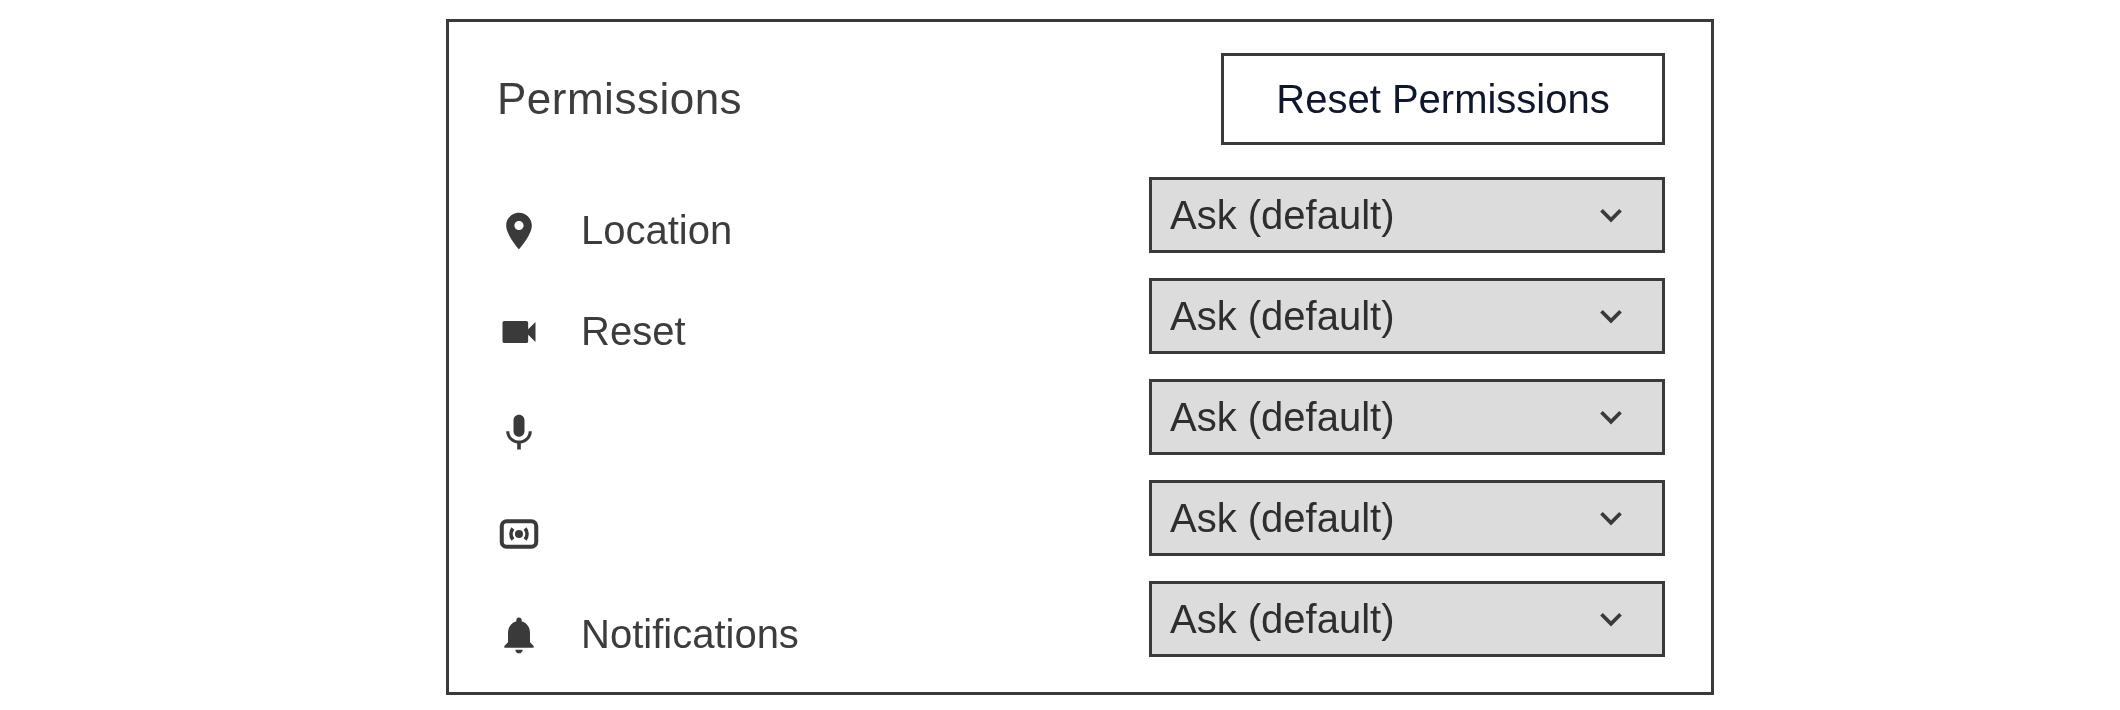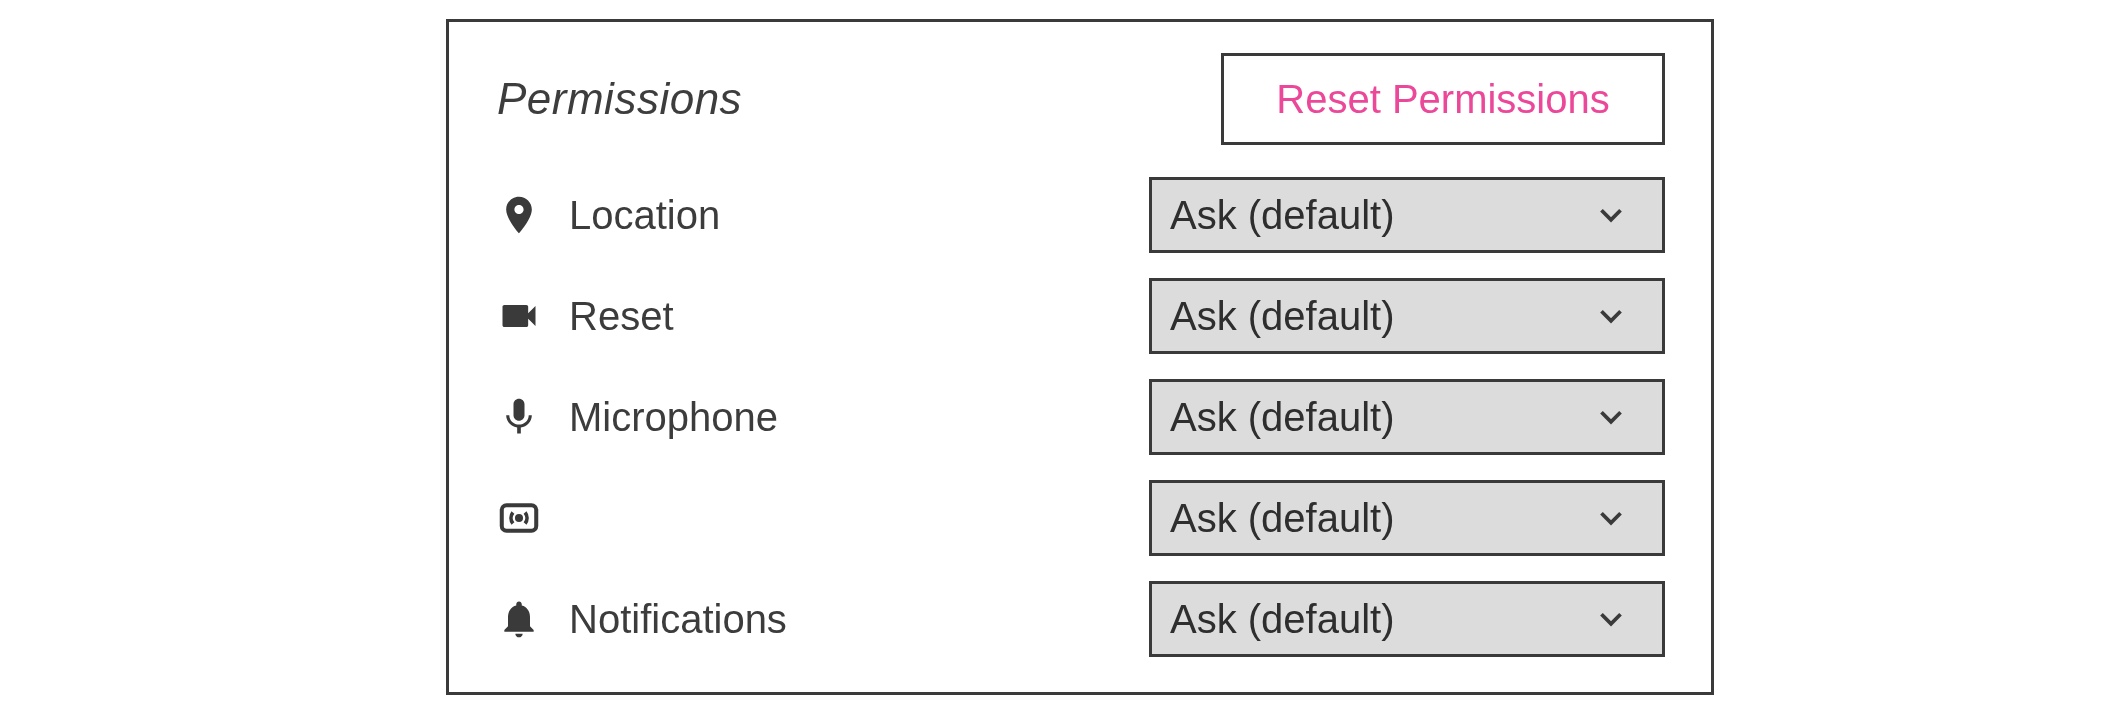--- a/index.html
+++ b/index.html
@@ -32,44 +32,44 @@
     height: 92px;
     display: flex;
     align-items: center;
     justify-content: space-between;
   }
   .panel-title {
     font-size: 44px;
     font-weight: 400;
     color: #3d3d3d;
     letter-spacing: 0.5px;
-    font-style: italic;
   }
   .reset-btn {
     height: 92px;
     min-width: 444px;
     padding: 0 34px;
     background: #ffffff;
     border: 3px solid #3a3a3a;
     font-family: "Liberation Sans", sans-serif;
     font-size: 40px;
-    color: #ec4899;
+    color: #0f172a;
     display: flex;
     align-items: center;
     justify-content: center;
     cursor: pointer;
   }
   .rows {
     margin-top: 32px;
   }
   .perm-row {
     display: flex;
-    align-items: center;
+    align-items: flex-end;
     height: 76px;
     margin-bottom: 25px;
+    gap: 12px;
   }
   .perm-icon {
     width: 44px;
     height: 44px;
     flex: 0 0 44px;
     display: flex;
     align-items: center;
     justify-content: center;
   }
   .perm-icon svg {
@@ -156,21 +156,20 @@
           </span>
         </div>
       </div>
 
       <div class="perm-row">
         <span class="perm-icon">
           <svg viewBox="0 0 24 24">
               <path d="M12 14c1.66 0 3-1.34 3-3V5c0-1.66-1.34-3-3-3S9 3.34 9 5v6c0 1.66 1.34 3 3 3zm5.3-3c0 3-2.54 5.1-5.3 5.1S6.7 14 6.7 11H5c0 3.41 2.72 6.23 6 6.72V21h2v-3.28c3.28-.48 6-3.3 6-6.72h-1.7z"></path>
             </svg>
         </span>
-        <span class="perm-label">Microphone</span>
         <div class="perm-select">
           <span class="value">Ask (default)</span>
           <span class="chevron">
             <svg viewBox="0 0 24 24">
                 <path d="M6 9l6 6 6-6" fill="none" stroke="#3a3a3a" stroke-width="2.4"></path>
               </svg>
           </span>
         </div>
       </div>
 

